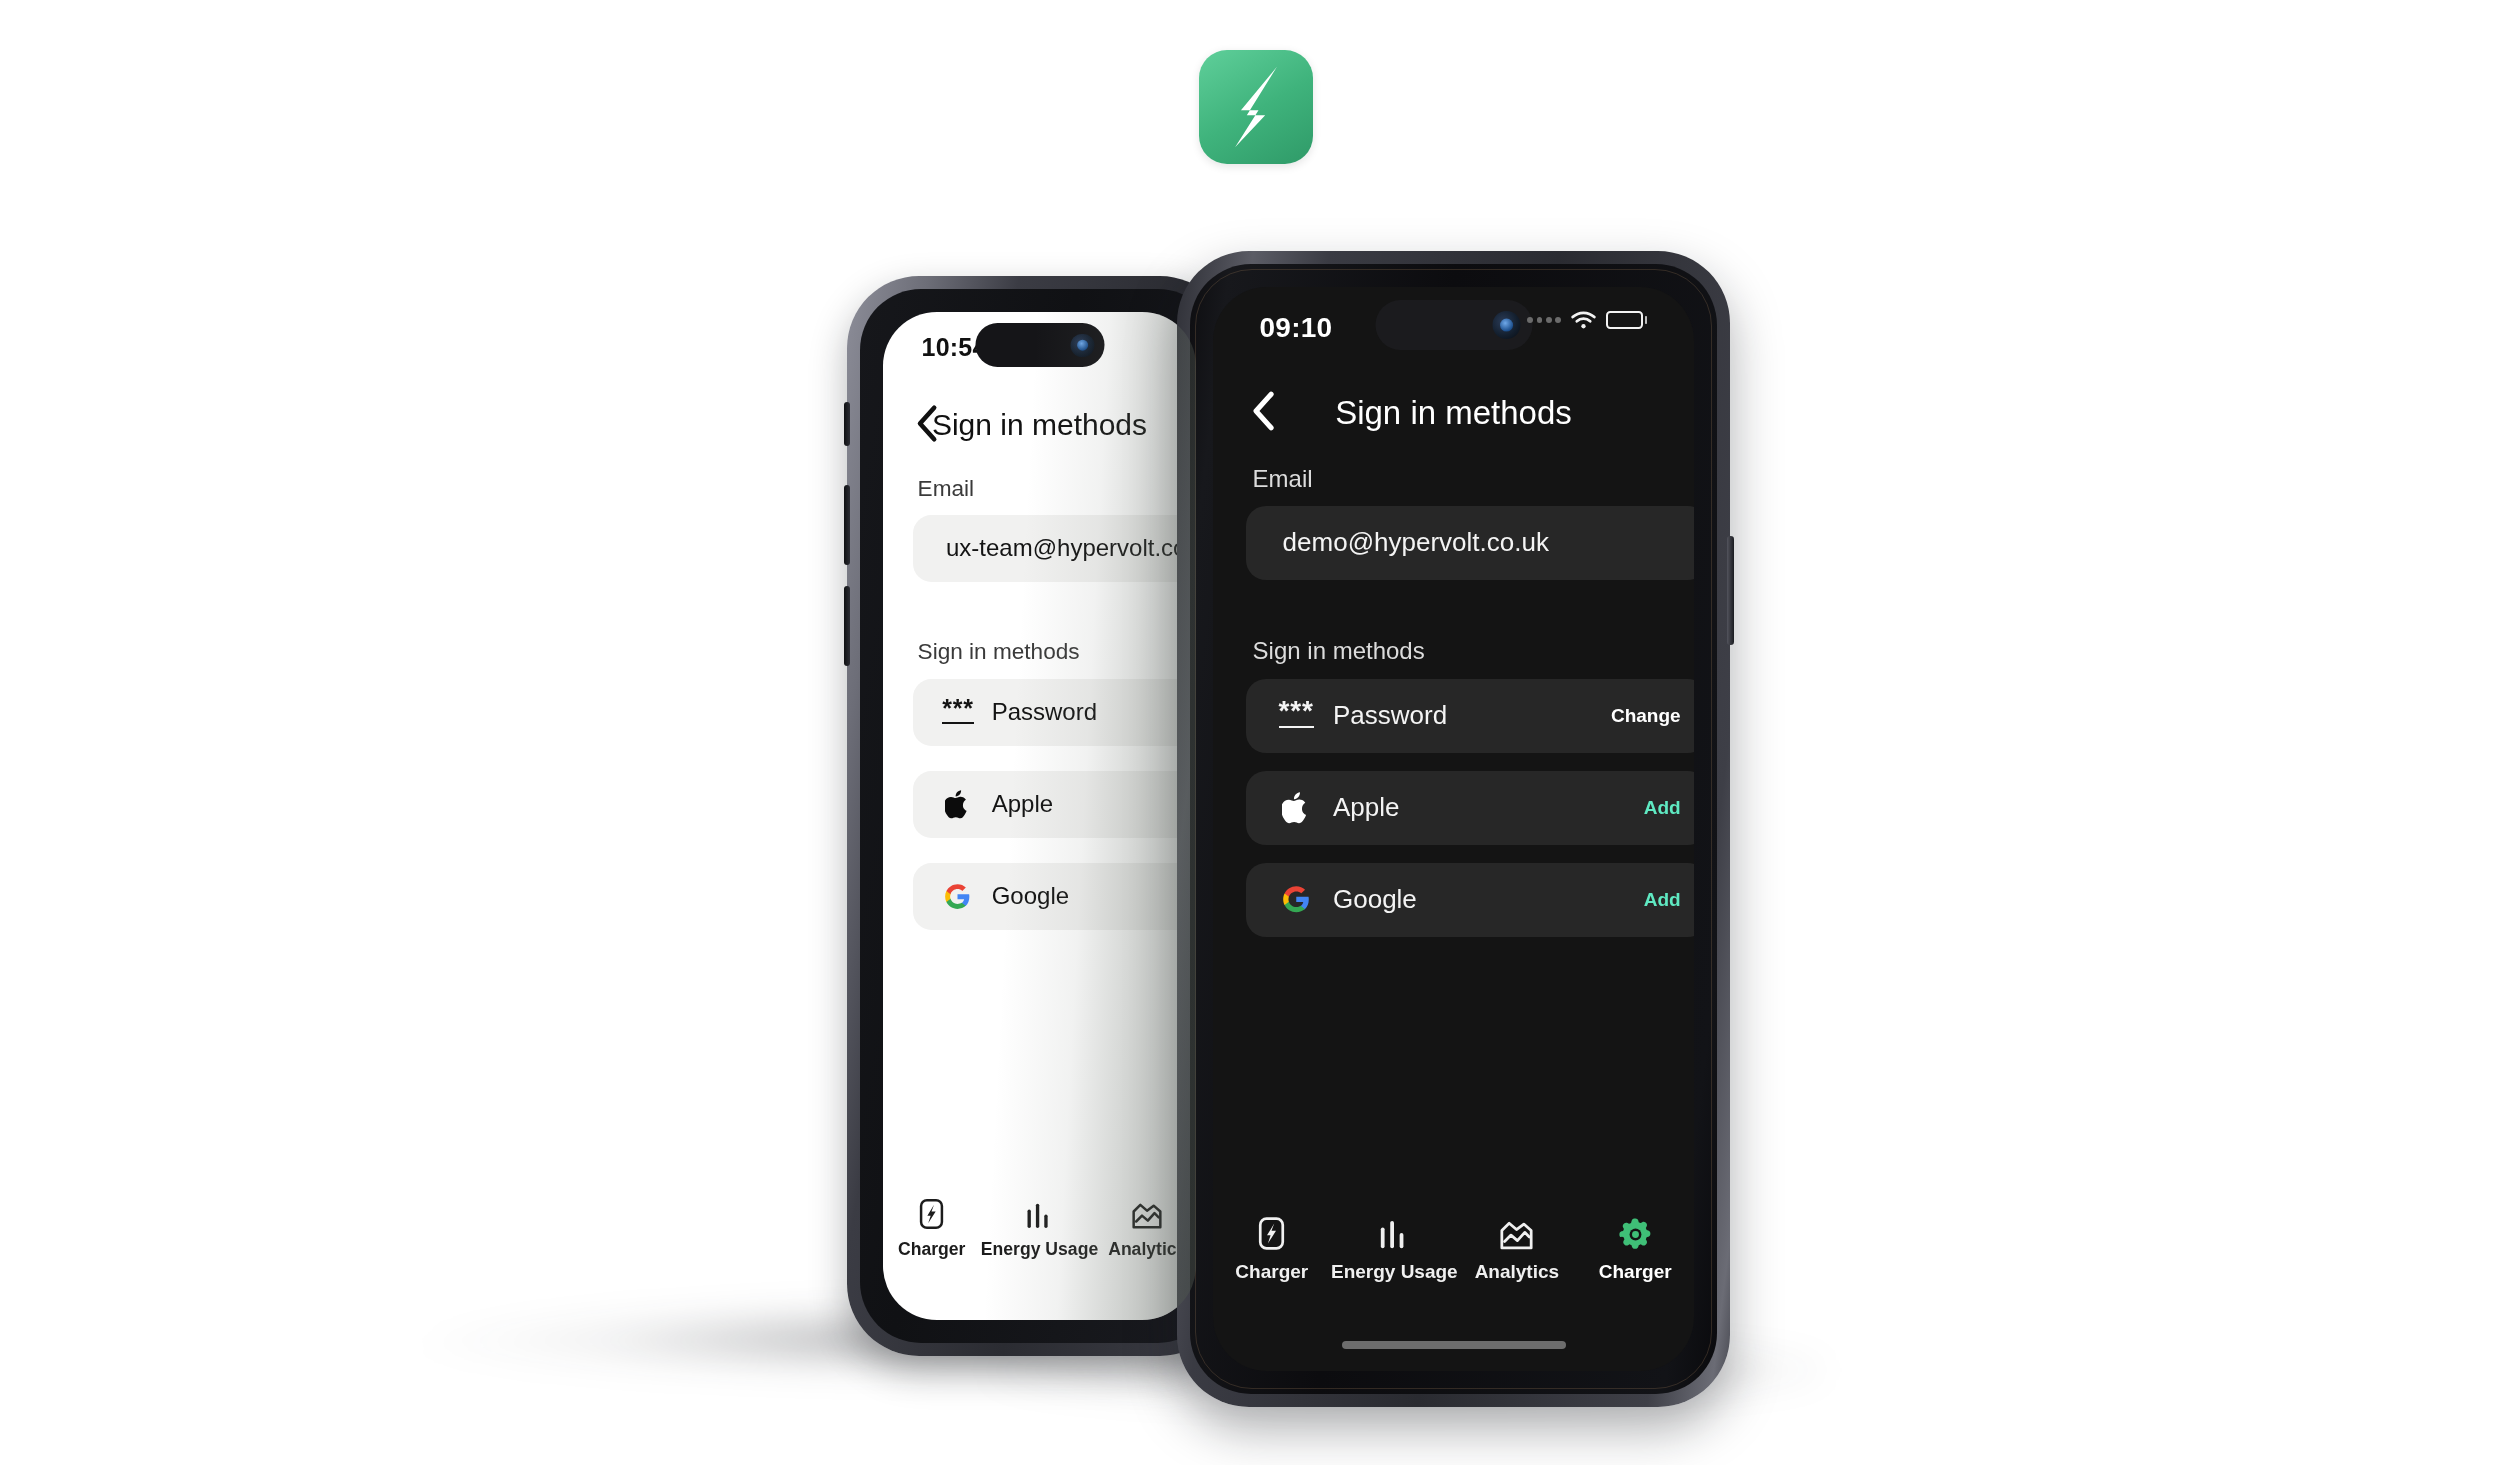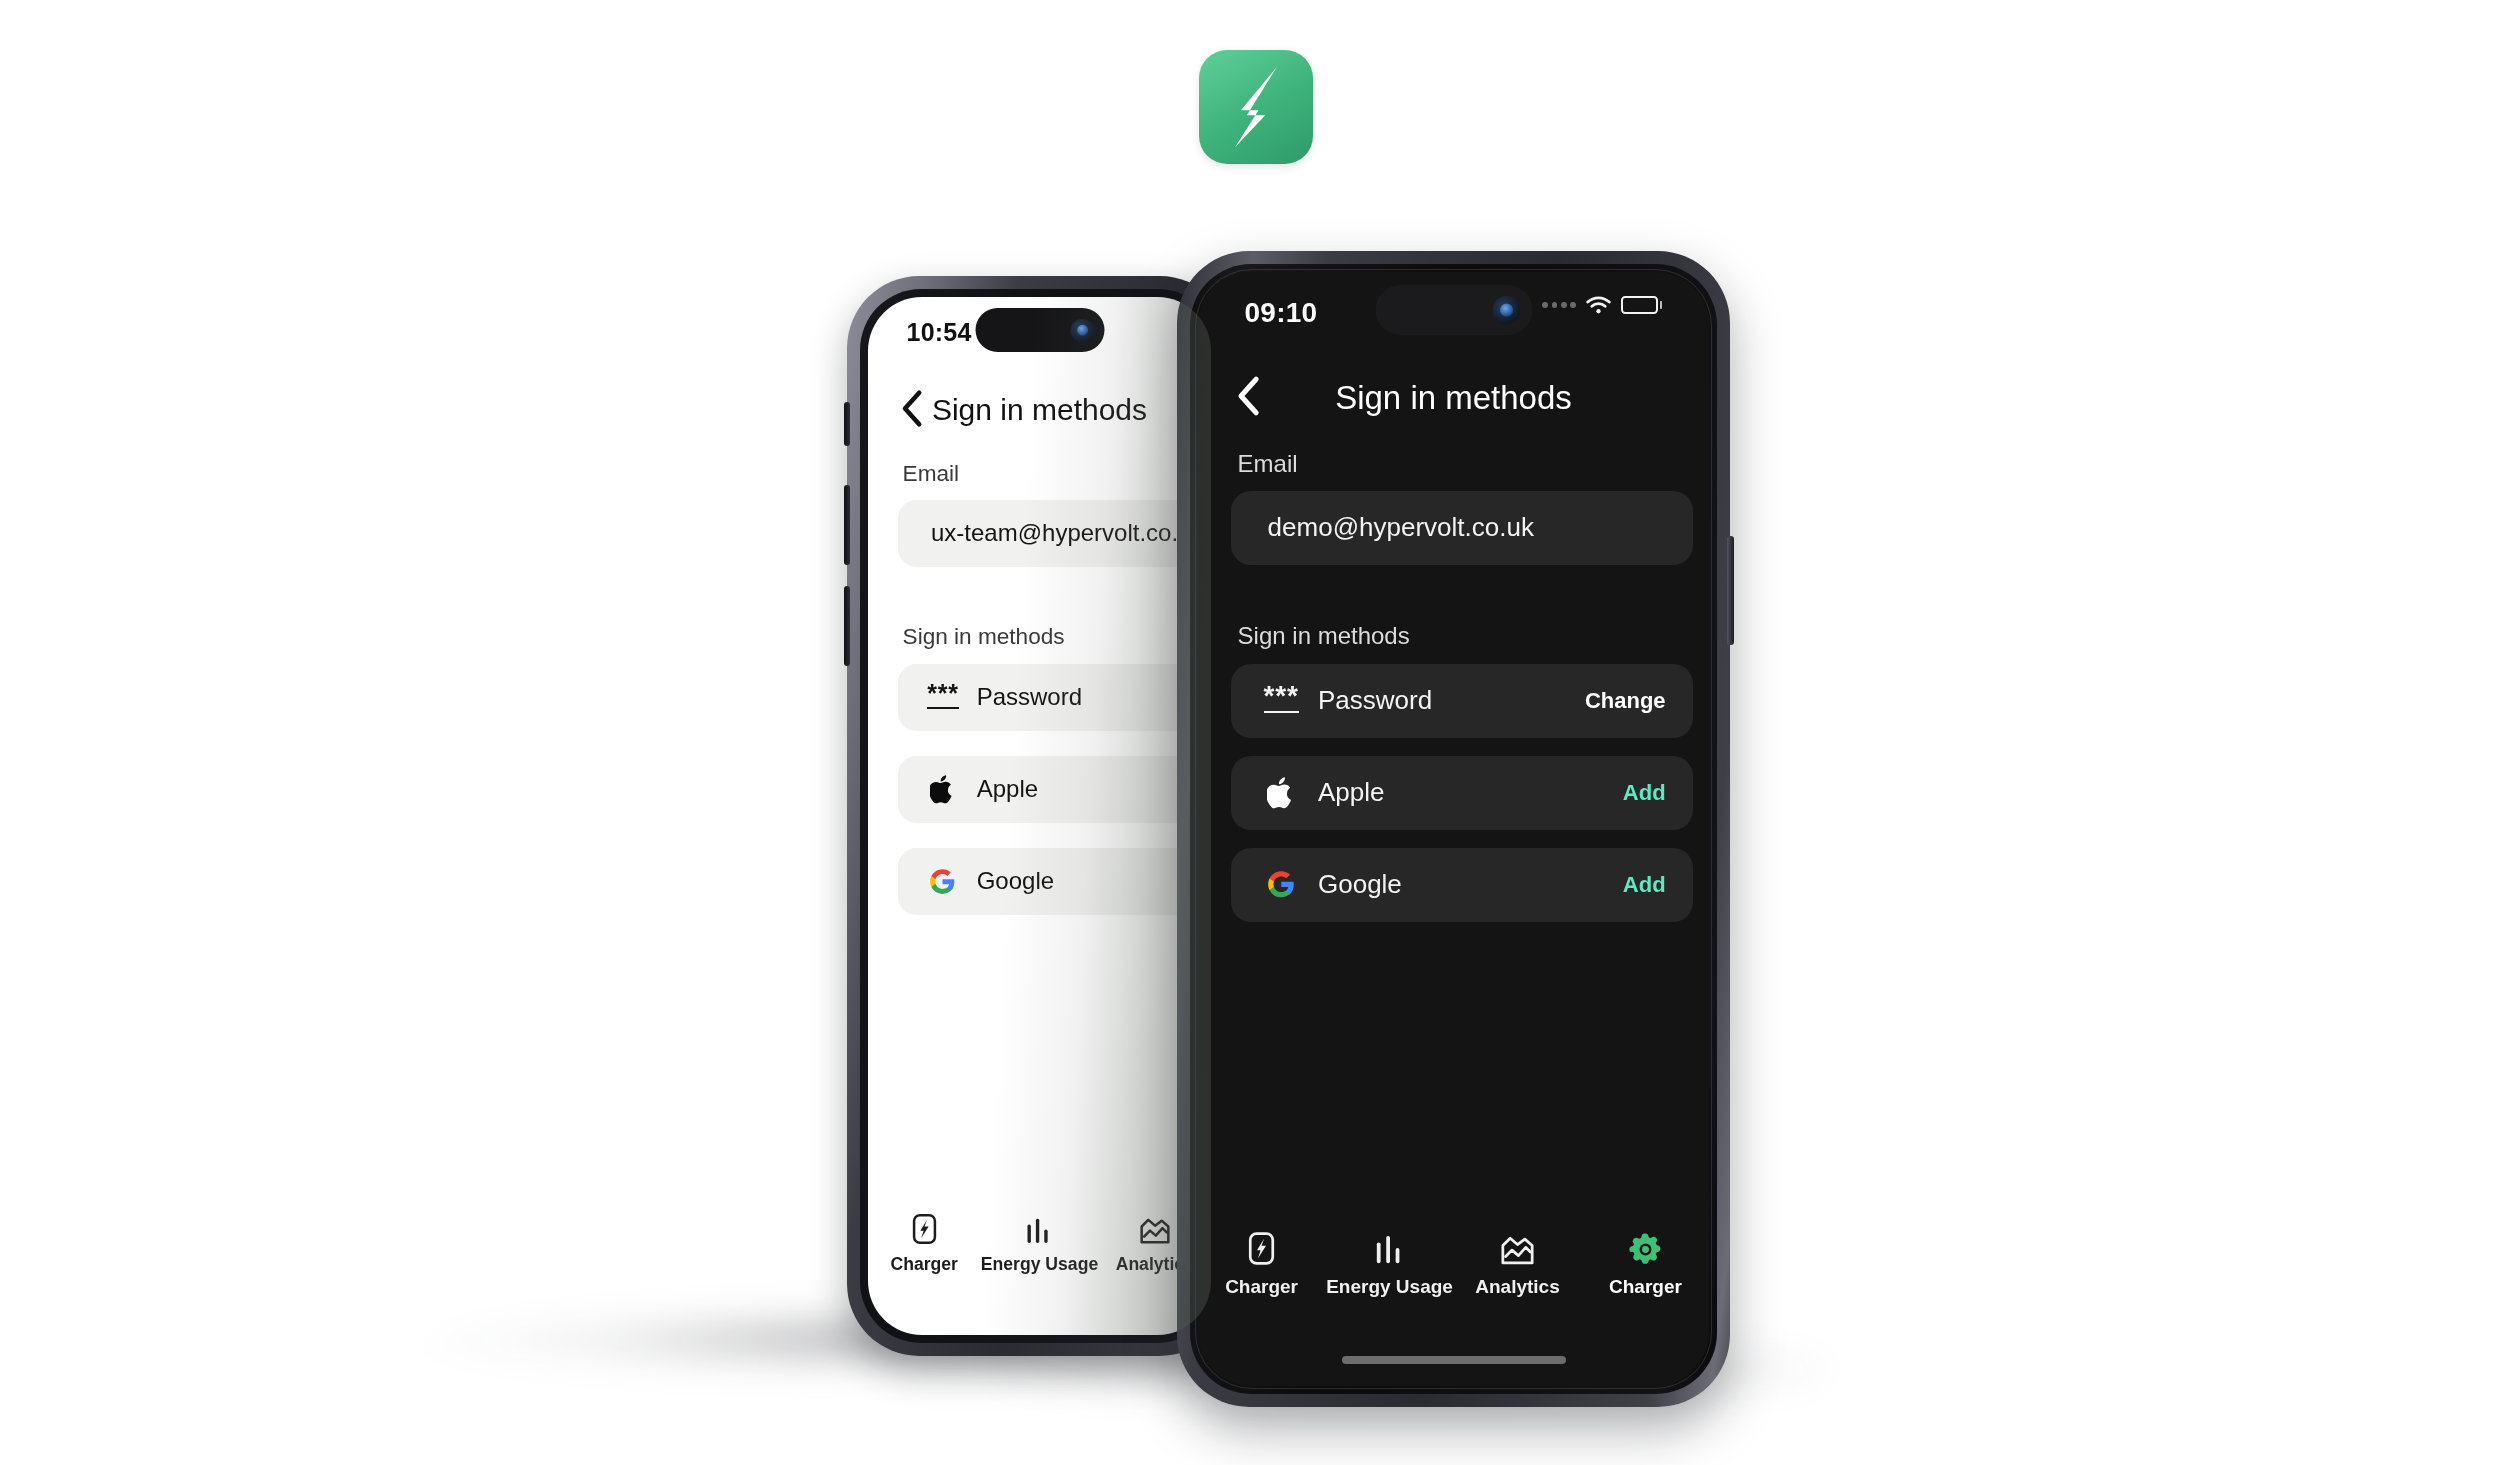--- a/index.html
+++ b/index.html
@@ -50,21 +50,21 @@
 
   
   .phone {
     position:absolute;
     border-radius:72px;
     padding:12.6px;
   }
   .phone .frame-inner {
     width:100%; height:100%;
     border-radius:61px;
-    padding:8px;
+    padding:23px;
     position:relative;
   }
   .screen {
     width:100%; height:100%;
     border-radius:54px;
     overflow:hidden;
     position:relative;
   }
 
   
@@ -181,21 +181,21 @@
   #phone-dark .sig-dots i { width:5.9px; height:5.9px; background:#6b6b6b; }
   #phone-dark .batt .shell { width:37px; height:18.4px; border-width:2.1px; border-color:#f2f2f2; }
   #phone-dark .batt .cap { width:2.5px; height:7.5px; background:#bdbdbd; }
   #phone-dark .navbar { top:94px; height:64px; }
   #phone-dark .nav-back { left:37px; }
   #phone-dark .nav-title { font-size:33px; color:#fff; }
   #phone-dark .section-label { left:40px; font-size:24px; color:#dcdcdc; }
   #phone-dark .card { left:33px; width:462px; height:74px;
                       background:#272727; border-radius:20px; padding:0 27px; }
   #phone-dark .row-label { font-size:26px; color:#f4f4f4; }
-  #phone-dark .row-action { font-size:22px;text-align:right; }
+  #phone-dark .row-action { font-size:19px;text-align:right; }
   #phone-dark .tabbar { bottom:65px; height:92px; }
   #phone-dark .tab-label { font-size:19px; color:#f0f0f0; margin-top:9.2px; }
   #phone-dark .tab-icon { height:37px; }
   #phone-dark .tab.active .tab-label { color:#ffffff; }
   #phone-dark .home-ind { bottom:22px; width:224px; height:8.4px; }
 
   .pw-dots { font-weight:900; letter-spacing:0.8px; line-height:.6;
              border-bottom-style:solid; }
 </style>
 </head>

